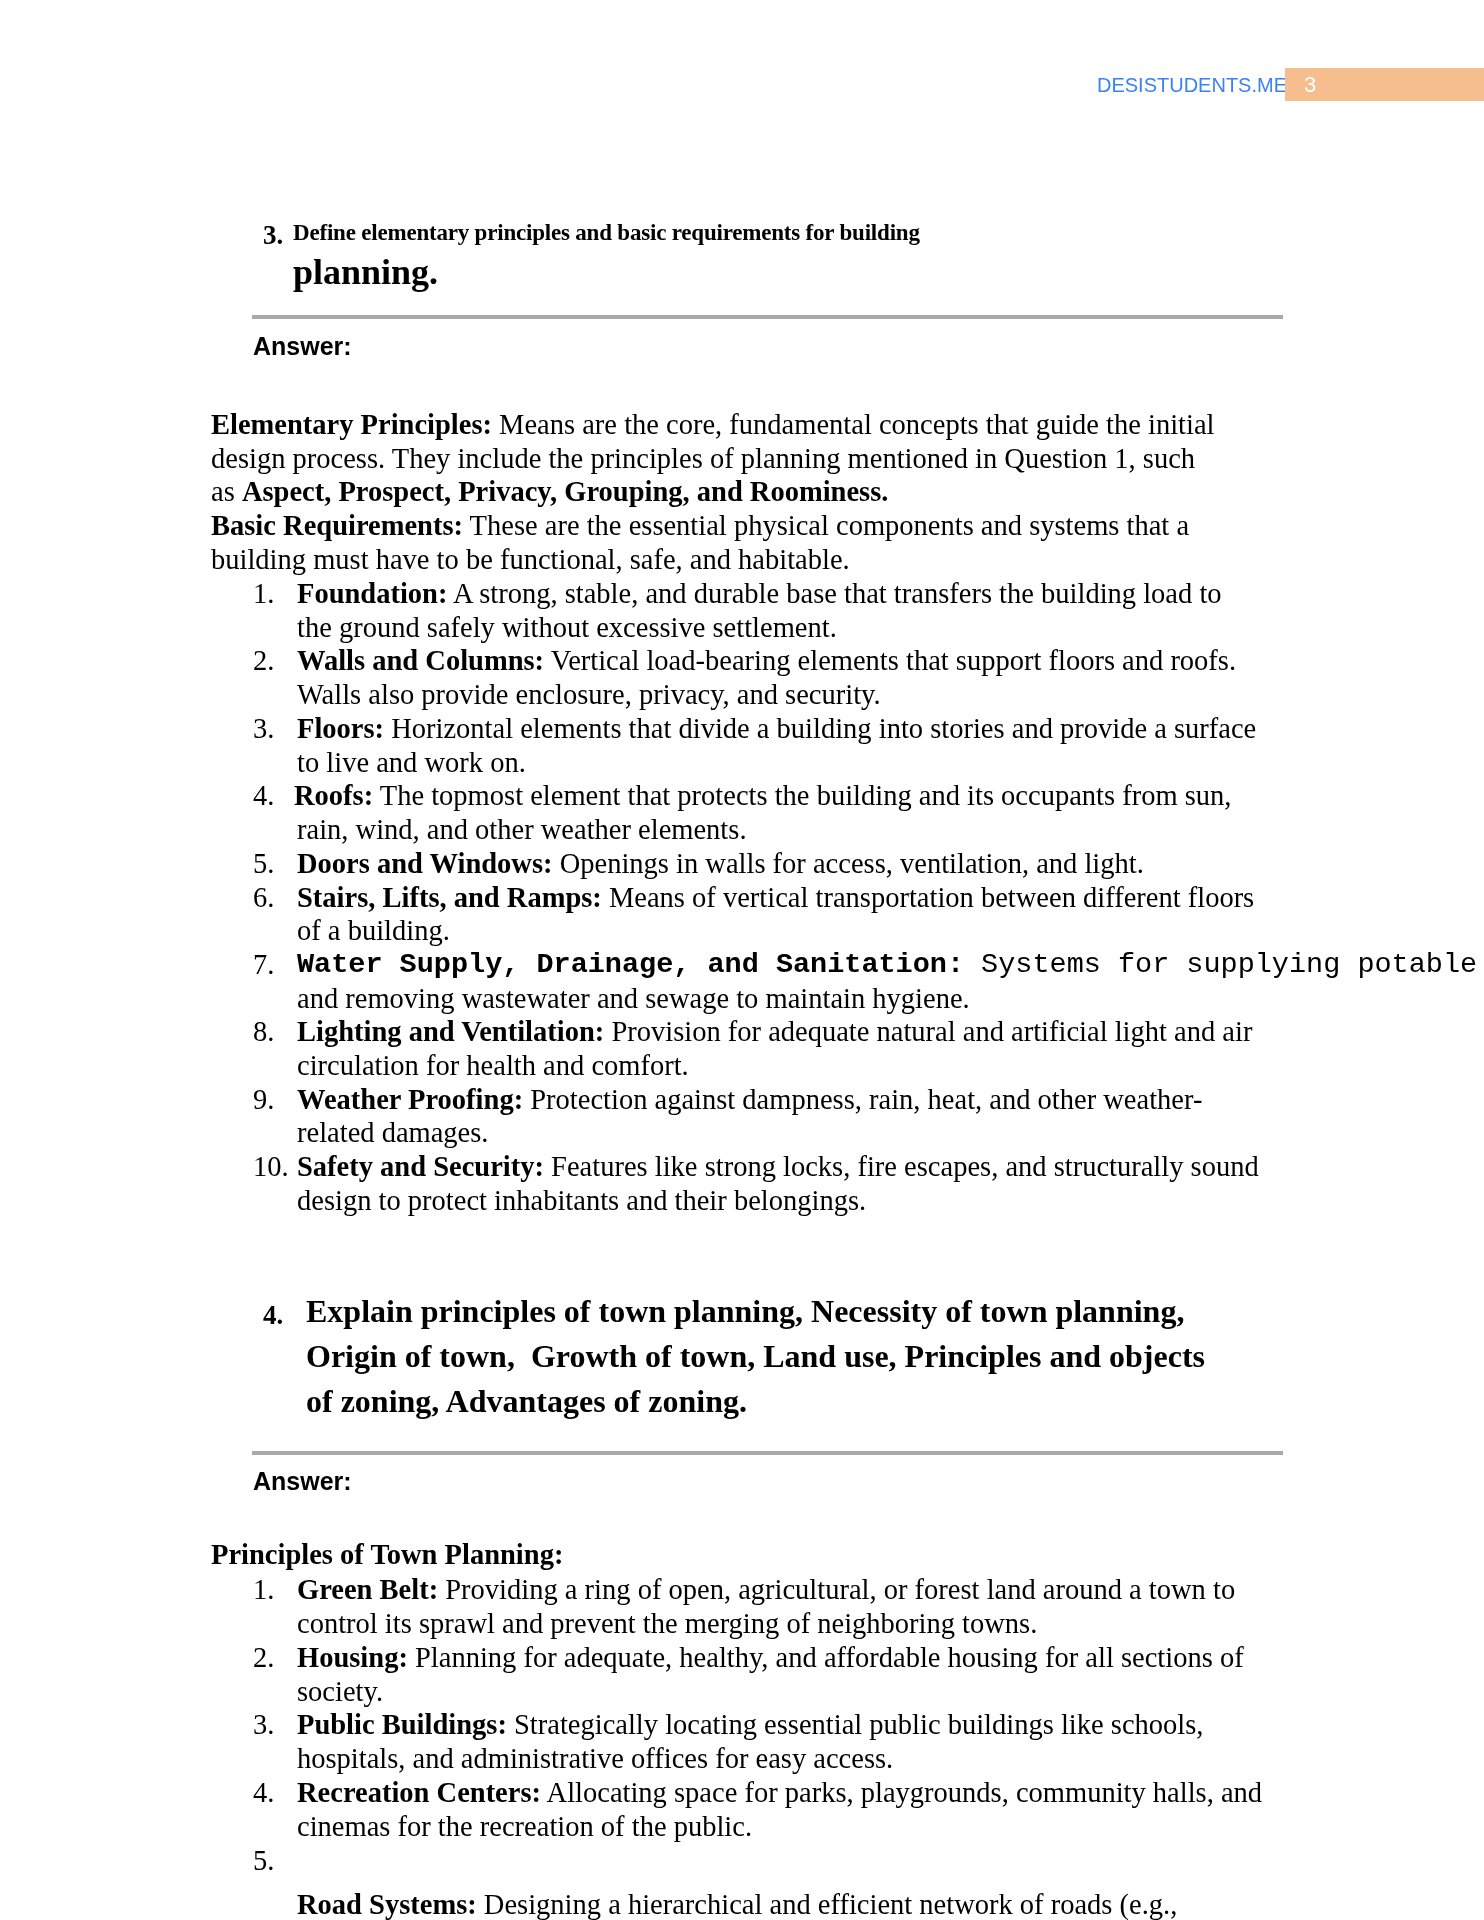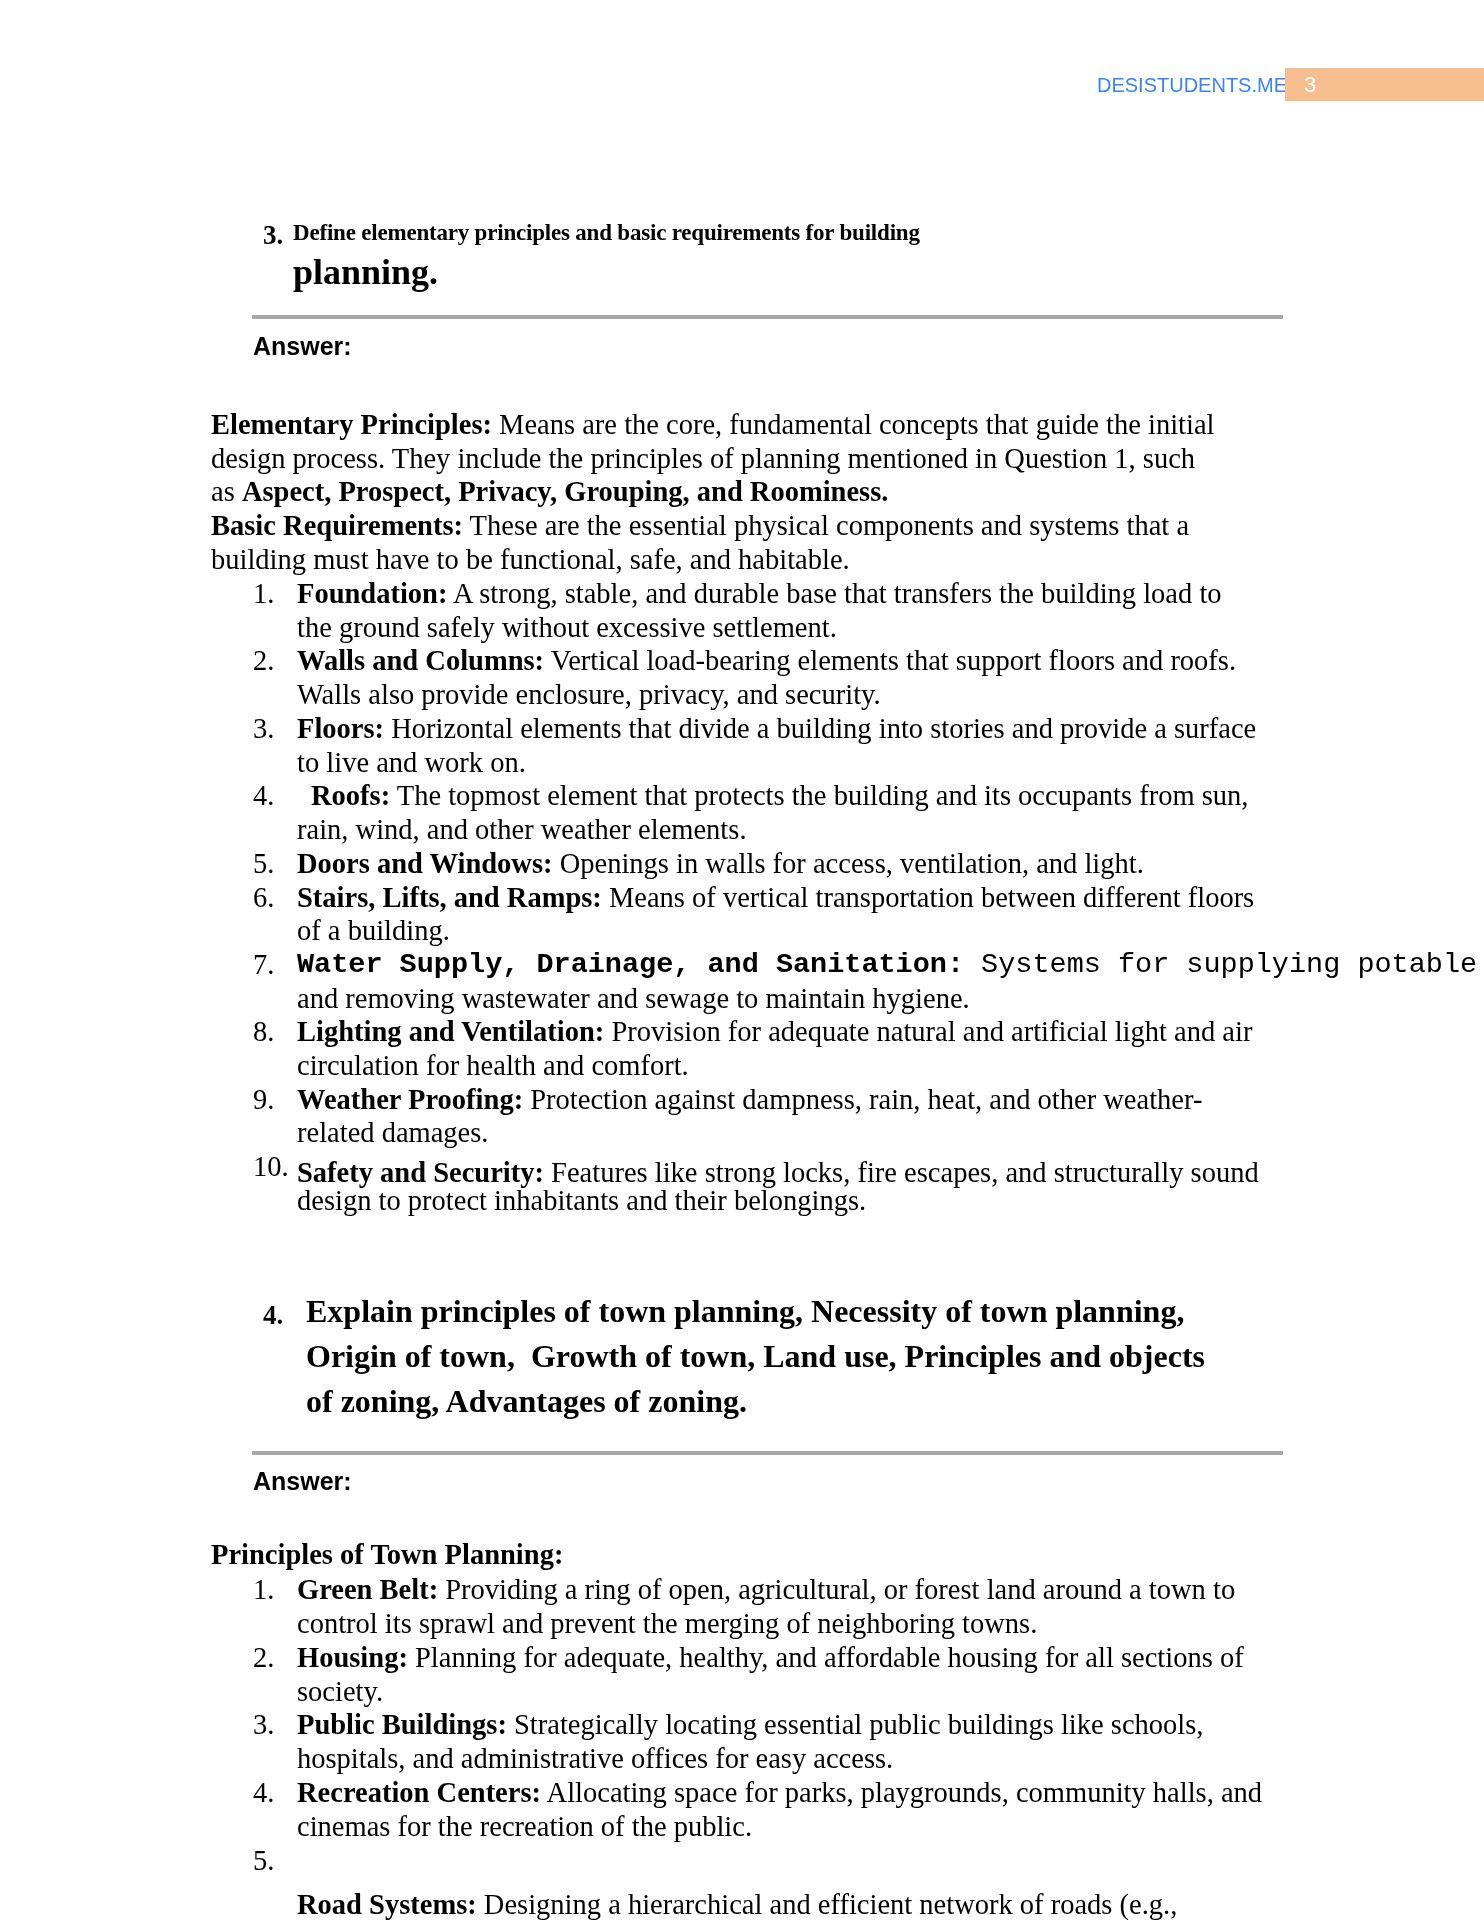--- a/index.html
+++ b/index.html
@@ -61,21 +61,21 @@
 
   <span class="li-num" style="top:644px;">2.</span>
   <div class="body-line" style="left:297px;top:644px;"><b>Walls and Columns:</b><span> Vertical load-bearing elements that support floors and roofs.</span></div>
   <div class="body-line" style="left:297px;top:678px;">Walls also provide enclosure, privacy, and security.</div>
 
   <span class="li-num" style="top:712px;">3.</span>
   <div class="body-line" style="left:297px;top:712px;text-align:center;"><b>Floors:</b><span> Horizontal elements that divide a building into stories and provide a surface</span></div>
   <div class="body-line" style="left:297px;top:746px;">to live and work on.</div>
 
   <span class="li-num" style="top:779px;">4.</span>
-  <div class="body-line" style="left:311px;top:779px;"><b>Roofs:</b><span> The topmost element that protects the building and its occupants from sun,</span></div>
+  <div class="body-line" style="left:294px;top:779px;"><b>Roofs:</b><span> The topmost element that protects the building and its occupants from sun,</span></div>
   <div class="body-line" style="left:297px;top:813px;">rain, wind, and other weather elements.</div>
 
   <span class="li-num" style="top:847px;">5.</span>
   <div class="body-line" style="left:297px;top:847px;"><b>Doors and Windows:</b><span> Openings in walls for access, ventilation, and light.</span></div>
 
   <span class="li-num" style="top:881px;">6.</span>
   <div class="body-line" style="left:297px;top:881px;"><b>Stairs, Lifts, and Ramps:</b><span> Means of vertical transportation between different floors</span></div>
   <div class="body-line" style="left:297px;top:914px;">of a building.</div>
 
   <span class="li-num" style="top:948px;">7.</span>
@@ -84,21 +84,21 @@
 
   <span class="li-num" style="top:1015px;">8.</span>
   <div class="body-line" style="left:297px;top:1015px;"><b>Lighting and Ventilation:</b><span> Provision for adequate natural and artificial light and air</span></div>
   <div class="body-line" style="left:297px;top:1049px;">circulation for health and comfort.</div>
 
   <span class="li-num" style="top:1083px;">9.</span>
   <div class="body-line" style="left:297px;top:1083px;"><b>Weather Proofing:</b><span> Protection against dampness, rain, heat, and other weather-</span></div>
   <div class="body-line" style="left:297px;top:1116px;">related damages.</div>
 
   <span class="li-num" style="top:1150px;">10.</span>
-  <div class="body-line" style="left:297px;top:1150px;margin-top:6px;"><b>Safety and Security:</b><span> Features like strong locks, fire escapes, and structurally sound</span></div>
+  <div class="body-line" style="left:297px;top:1150px;"><b>Safety and Security:</b><span> Features like strong locks, fire escapes, and structurally sound</span></div>
   <div class="body-line" style="left:297px;top:1184px;">design to protect inhabitants and their belongings.</div>
 </div>
 
 <div class="qhead" style="left:0;top:0;">
   <span class="num" style="left:263px;top:1300px;font-size:27px;line-height:30px;">4.</span>
   <span class="line" style="left:306px;top:1291px;font-size:32px;line-height:40px;">Explain principles of town planning, Necessity of town planning,</span>
   <span class="line" style="left:306px;top:1336px;font-size:32px;line-height:40px;white-space:pre;">Origin of town,  Growth of town, Land use, Principles and objects</span>
   <span class="line" style="left:306px;top:1381px;font-size:32px;line-height:40px;">of zoning, Advantages of zoning.</span>
 </div>
 <div class="rule" style="top:1451px;"></div>

